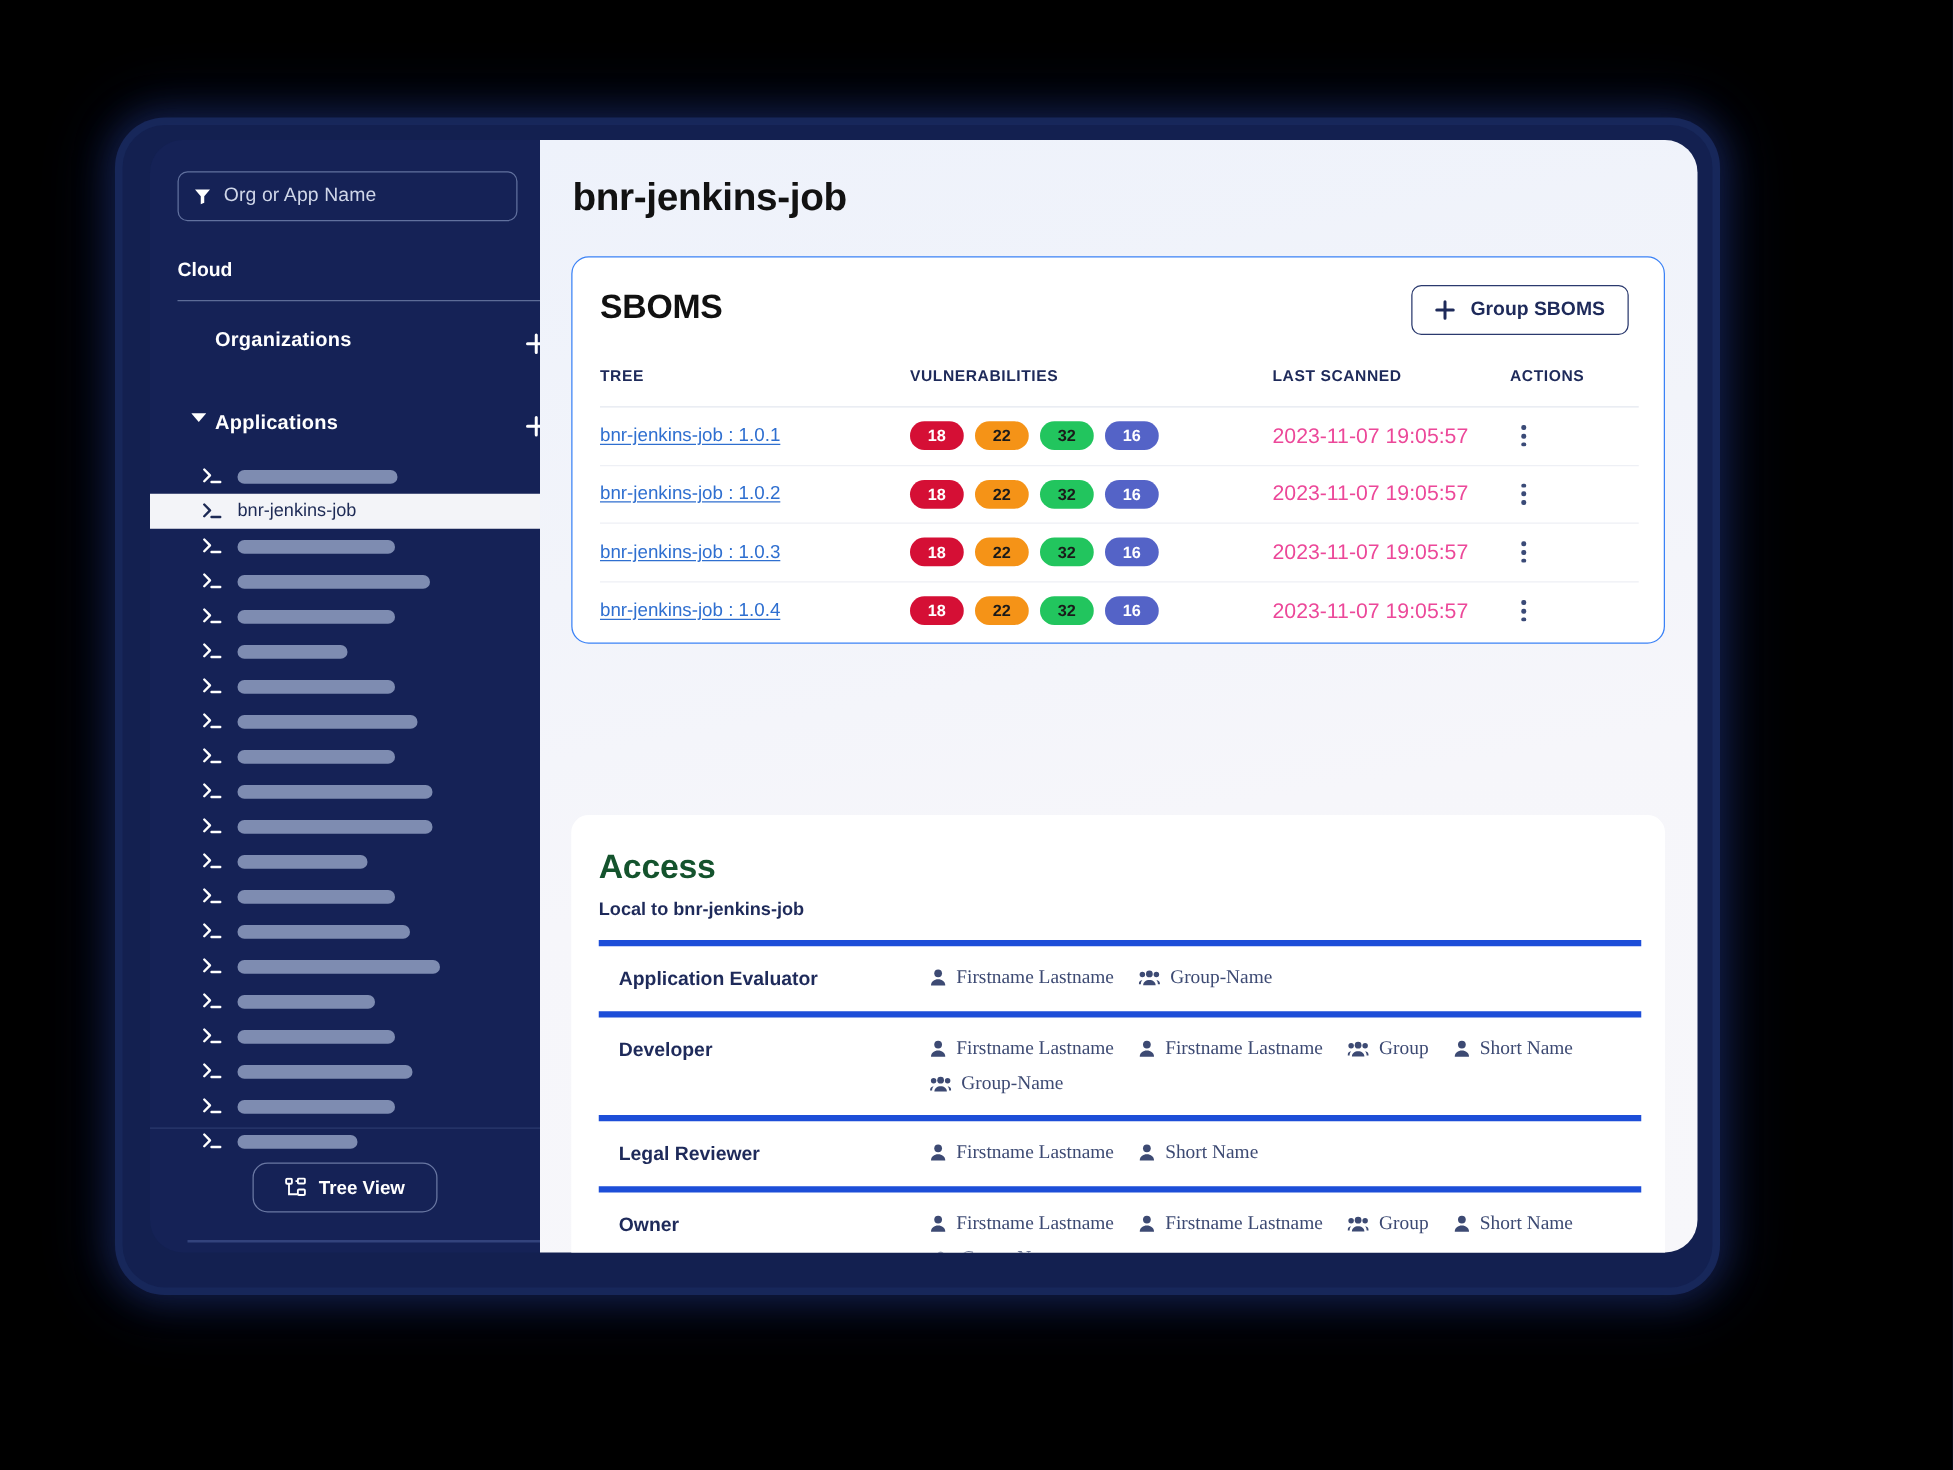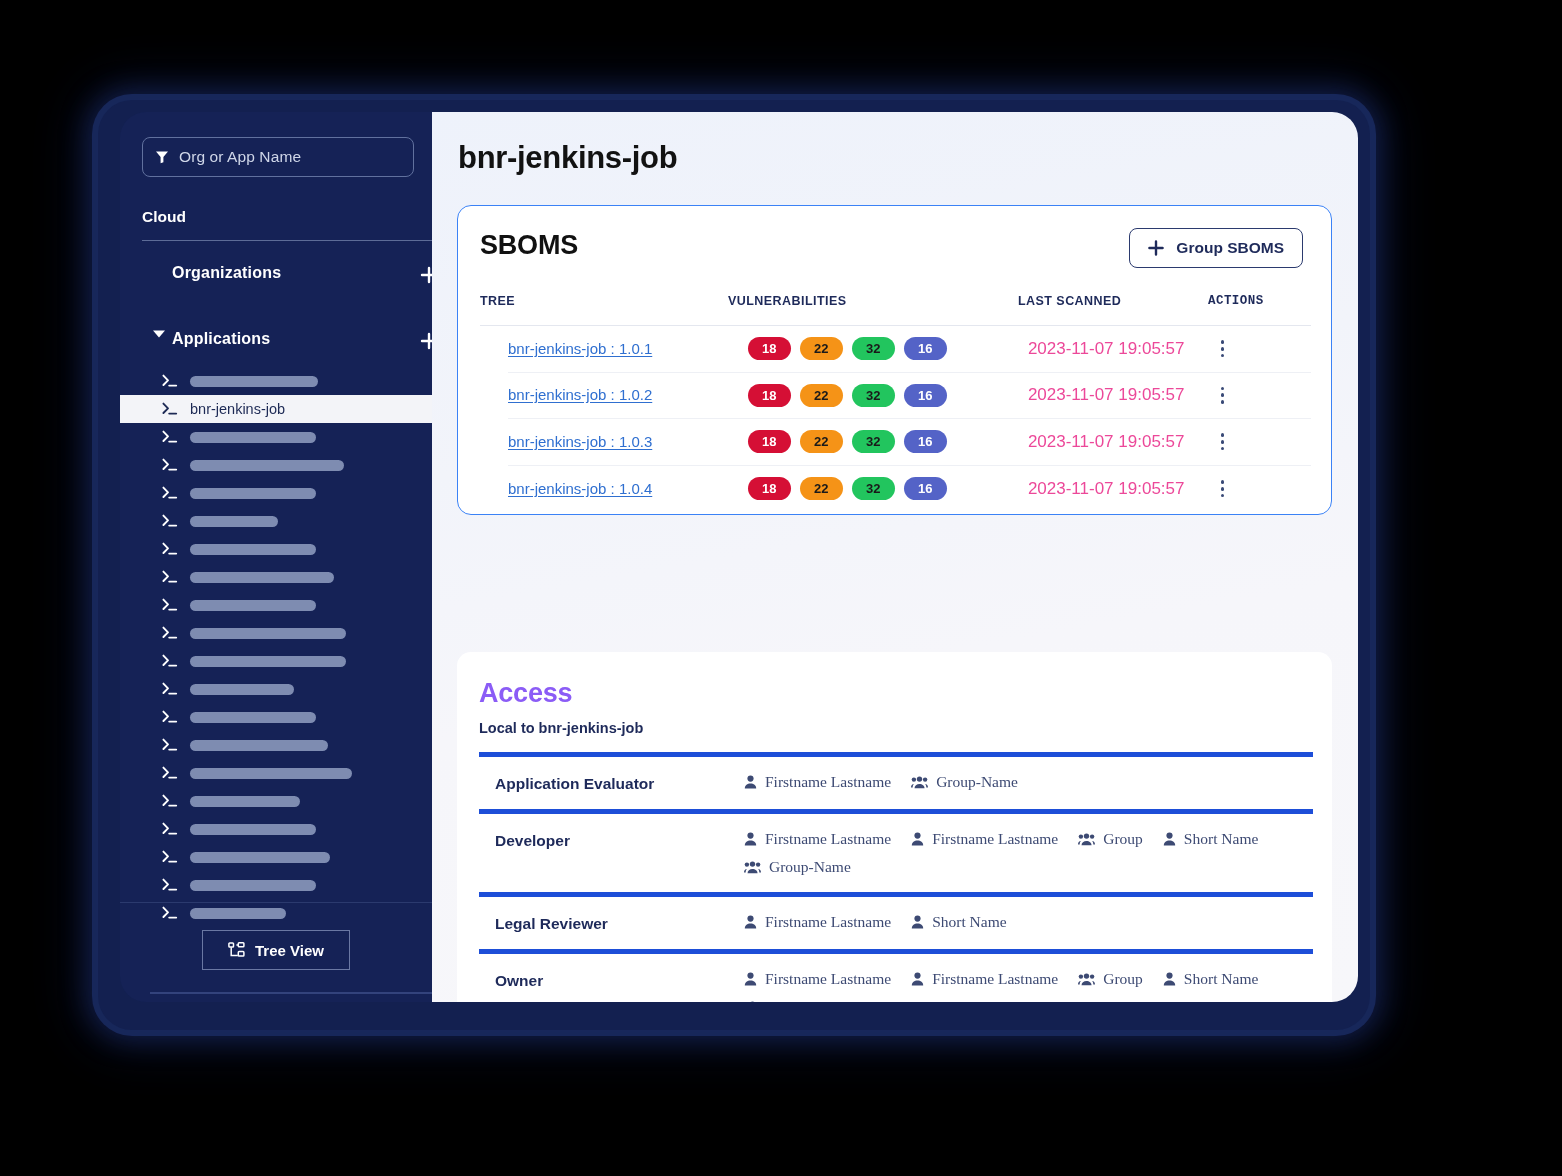--- a/index.html
+++ b/index.html
@@ -167,21 +167,21 @@
     height: 1px;
     background: #2b3a6e;
   }
   .tree-view-btn {
     position: absolute;
     left: 82px;
     top: 818px;
     width: 148px;
     height: 40px;
     border: 1px solid #6a78a3;
-    border-radius: 0;
+    border-radius: 12px;
     display: flex;
     align-items: center;
     justify-content: center;
     gap: 10px;
     color: #ffffff;
     font-size: 15px;
     font-weight: 700;
   }
   .tree-view-btn svg { display: block; }
 
@@ -269,28 +269,27 @@
   }
   .th {
     font-size: 12.5px;
     font-weight: 700;
     color: #1e2a5a;
     letter-spacing: .45px;
   }
   .col-tree   { width: 248px; }
   .col-vuln   { width: 290px; }
   .col-scan   { width: 190px; }
-  .col-act    { width: 103px; font-family: Liberation Mono, monospace; }
+  .col-act    { width: 103px; }
 
   .tbl-row {
     display: flex;
     align-items: center;
     height: 46.5px;
     border-bottom: 1px solid #eef0f5;
-    margin-left: 28px;
   }
   .tbl-row:last-child { border-bottom: none; }
 
   .tree-link {
     font-size: 15px;
     color: #2f6fd0;
     text-decoration: underline;
     text-underline-offset: 2px;
   }
   .badges { display: flex; gap: 9px; }
@@ -337,21 +336,21 @@
     height: 400px;
     background: #ffffff;
     border-radius: 14px 14px 14px 14px;
   }
   .access-title {
     position: absolute;
     left: 22px;
     top: 26px;
     font-size: 27px;
     font-weight: 700;
-    color: #8b5cf6;
+    color: #14532d;
     letter-spacing: -0.2px;
   }
   .access-sub {
     position: absolute;
     left: 22px;
     top: 68px;
     font-size: 14.5px;
     font-weight: 700;
     color: #1e2a5a;
   }

